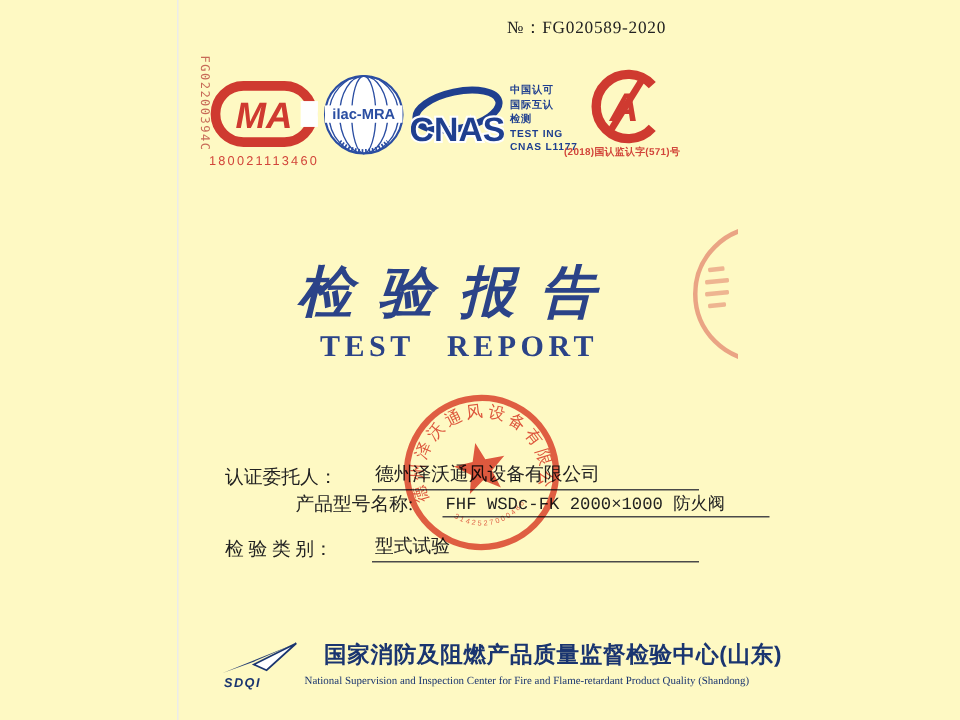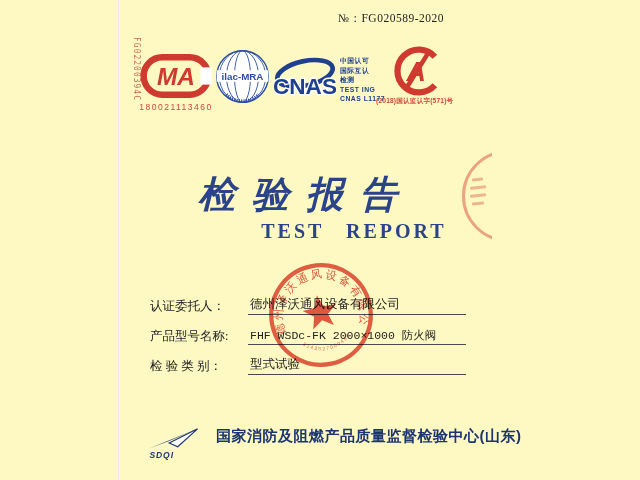--- a/index.html
+++ b/index.html
@@ -26,28 +26,28 @@
   #cnas-lines{left:340px;top:56px;color:#1f3f8f;font-family:"Liberation Sans",sans-serif;
     font-size:6.8px;line-height:9.6px;font-weight:bold;letter-spacing:.5px;}
   #cal-logo{left:388px;top:46px;}
   #cal-caption{left:376px;top:97px;width:100px;font-family:"Liberation Sans",sans-serif;
     font-size:6.6px;font-weight:bold;color:#d2453a;letter-spacing:.2px;}
   
   #title-zh{left:120px;top:170px;width:372px;text-align:center;
     font-size:37px;font-weight:bold;letter-spacing:17px;color:#2b4388;
     font-family:"Liberation Sans","DejaVu Sans",sans-serif;font-style:italic;}
   #title-en{left:120px;top:220px;width:372px;text-align:center;
-    font-size:20px;font-weight:bold;letter-spacing:3px;word-spacing:14px;color:#2b4388;margin-left:48px;}
+    font-size:20px;font-weight:bold;letter-spacing:3px;word-spacing:14px;color:#2b4388;}
   
   .field-row{left:150px;width:316px;display:flex;align-items:flex-end;font-size:12.5px;}
   .field-label{flex:0 0 98px;white-space:nowrap;color:#222;}
   .field-value{flex:1 1 auto;border-bottom:1px solid #4a4a4a;padding:0 0 1px 2px;
     white-space:nowrap;color:#222;}
-  #field-row-0{top:296px;}
-  #field-row-1{top:328px;}
+  #field-row-0{top:308px;}
+  #field-row-1{top:328px;margin-left:47px;}
   #field-row-2{top:356px;}
   #field-row-1 .field-value{font-family:"Liberation Mono","DejaVu Sans Mono",monospace;font-size:11.5px;}
   
   #company-seal{left:266px;top:260px;transform:rotate(-12deg);mix-blend-mode:multiply;opacity:.92;z-index:6;}
   
   #partial-stamp{left:442px;top:150px;width:50px;height:92px;overflow:hidden;z-index:5;}
   #partial-stamp-ring{position:absolute;left:20px;top:0;width:92px;height:92px;
     border:3px solid rgba(214,80,70,.5);border-radius:50%;box-sizing:border-box;}
   .stamp-text-row{position:absolute;background:rgba(214,80,70,.4);height:2.5px;border-radius:1px;transform:rotate(-6deg);}
   
@@ -142,14 +142,15 @@
     <div class="stamp-text-row" style="left:28px;top:44px;width:16px;"></div>
     <div class="stamp-text-row" style="left:30px;top:52px;width:12px;"></div>
   </div>
 
   <svg class="abs" id="footer-logo" width="54" height="34" viewBox="0 0 56 36">
     <path d="M2,24 L54,3 L24,16 Z" fill="#1a3570" opacity=".95"></path>
     <path d="M24,18 L54,3 L33,22 Z" fill="#ffffff" stroke="#1a3570" stroke-width="1.2"></path>
     <text x="3" y="34" font-size="9" font-weight="bold" font-style="italic" fill="#1a3570" letter-spacing="1">SDQI</text>
   </svg>
   <div class="abs" id="footer-name-zh">国家消防及阻燃产品质量监督检验中心(山东)</div>
+  <div class="abs" id="footer-name-en">National Supervision and Inspection Center for Fire and Flame-retardant Product Quality (Shandong)</div>
 
 </div>
 
 </body></html>

